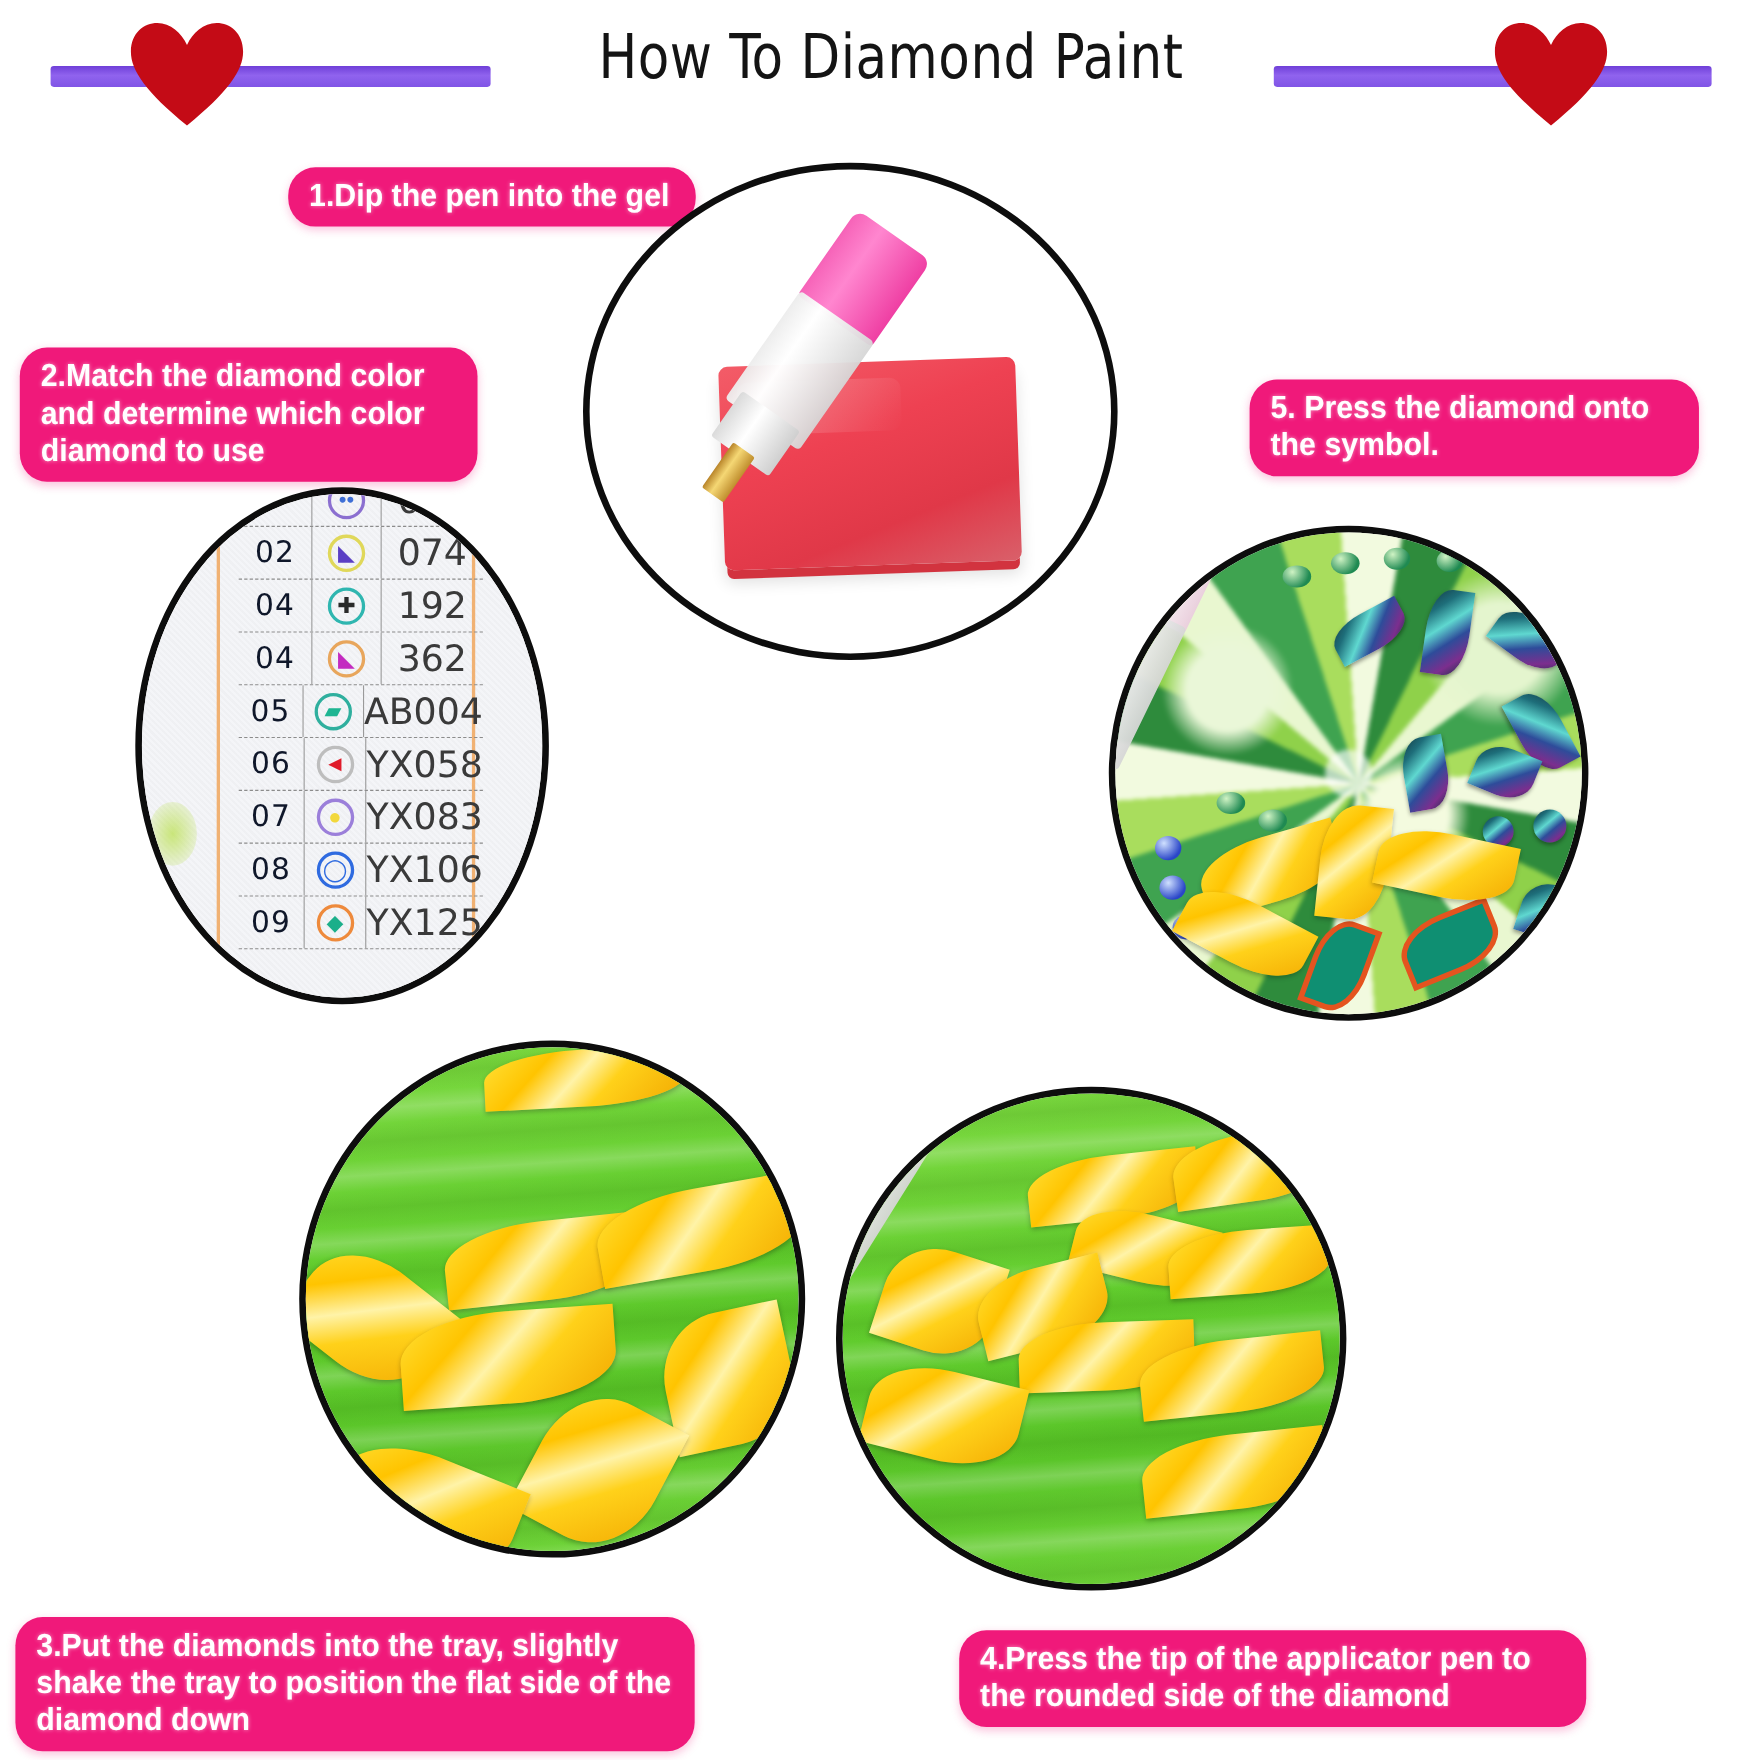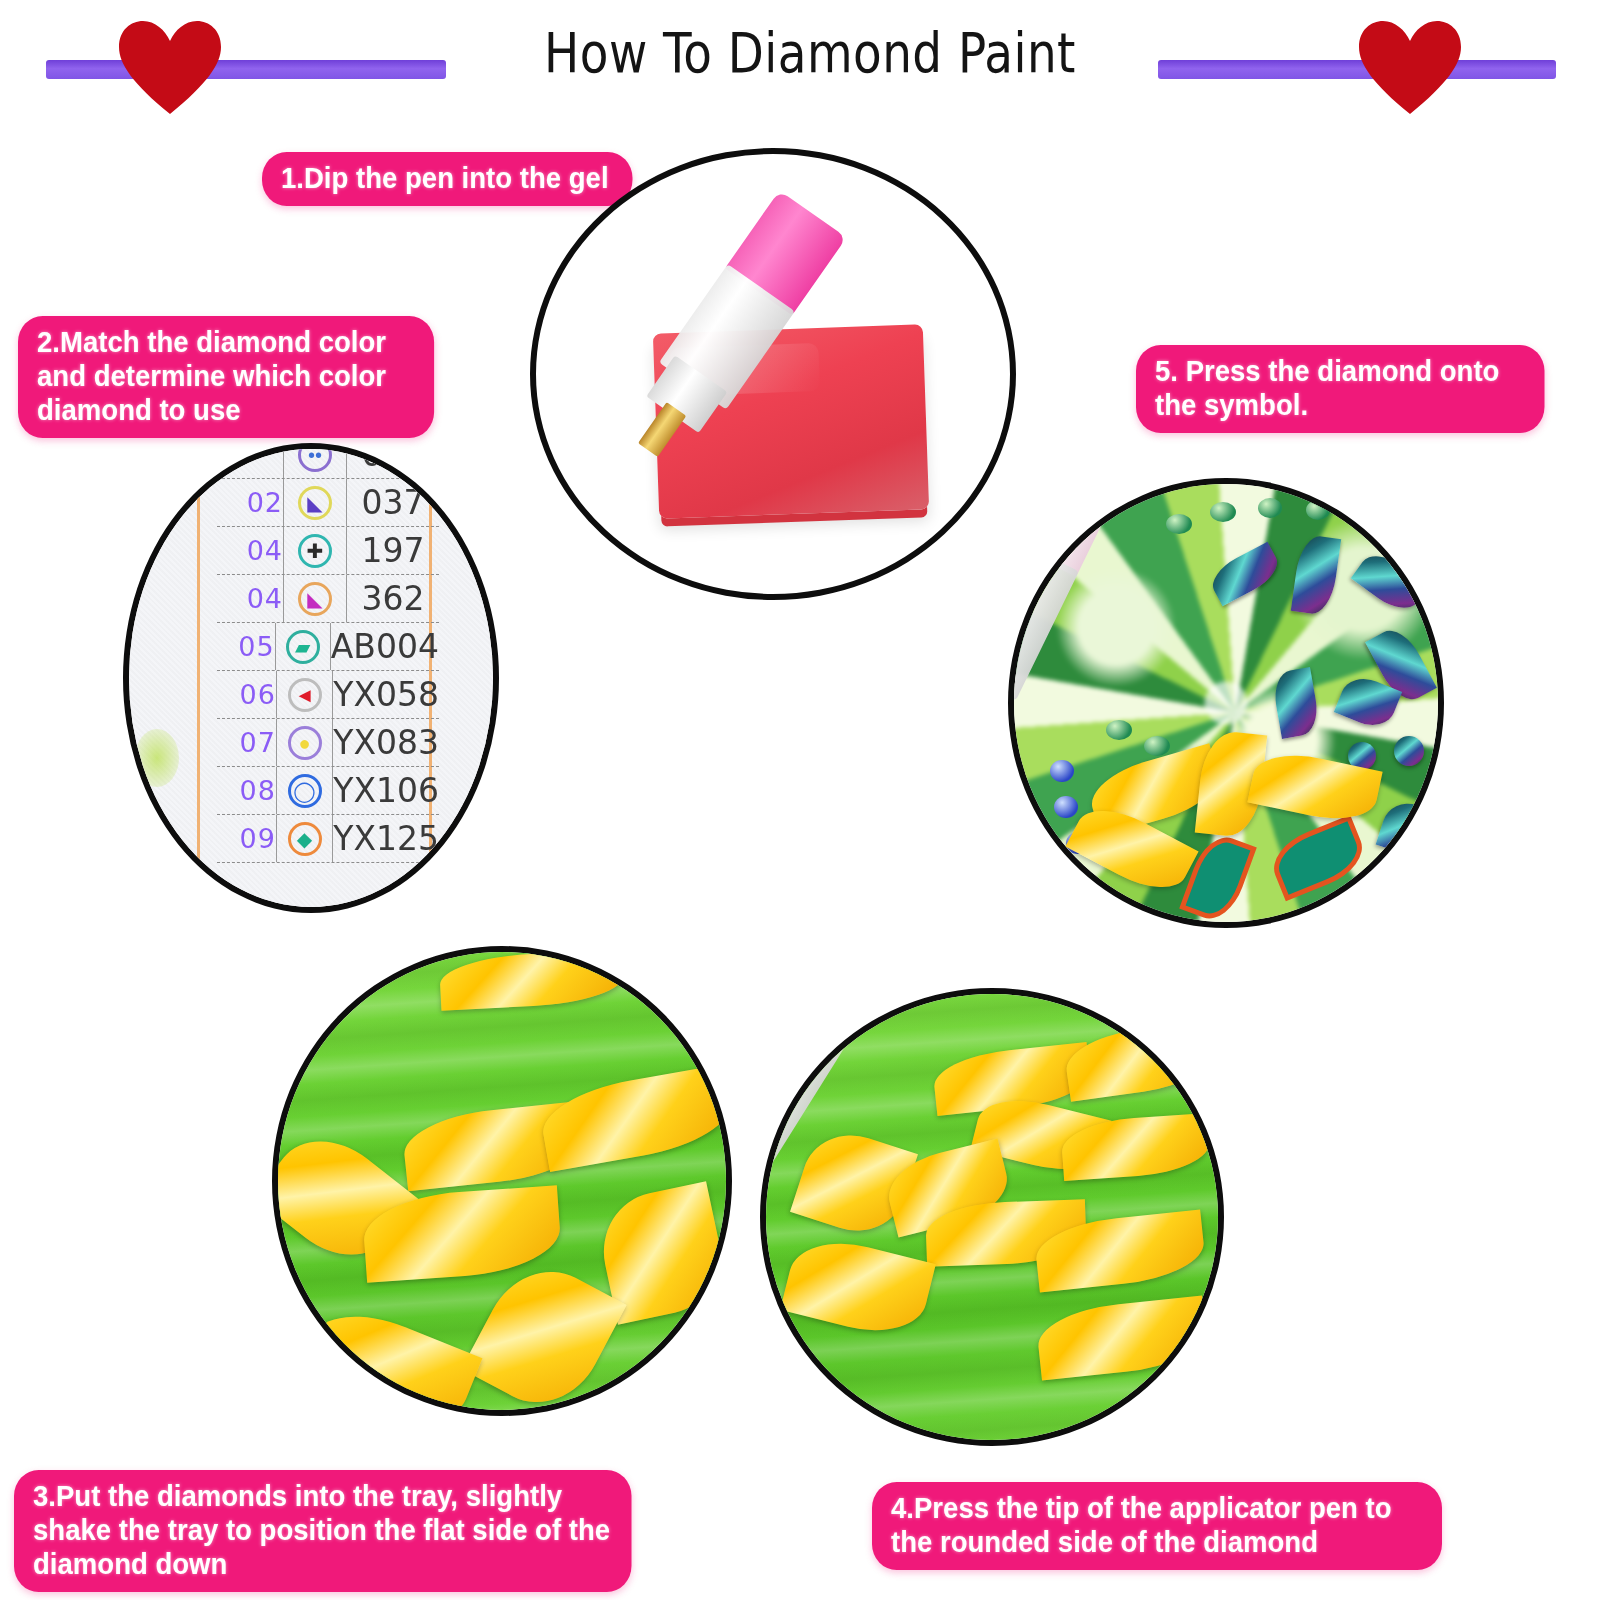--- a/index.html
+++ b/index.html
@@ -69,21 +69,21 @@
 
   
   .paper{position:absolute;inset:0;background:#F4F5F8;}
   .paper:before{content:"";position:absolute;inset:0;
     background:repeating-linear-gradient(45deg,rgba(0,0,0,.018) 0 2px,rgba(0,0,0,0) 2px 4px);}
   .vline{position:absolute;top:0;bottom:0;width:3px;background:#F0A65C;opacity:.85;}
   .vline.a{left:68px;} .vline.b{left:300px;}
   .tbl{position:absolute;left:88px;top:-18px;width:222px;}
   .trow{display:flex;height:48px;align-items:center;
     border-bottom:1px dashed #8C8C8C;box-sizing:border-box;}
-  .tnum{width:66px;text-align:right;font-size:27px;color:#8b5cf6;
+  .tnum{width:66px;text-align:center;font-size:27px;color:#0f172a;
     font-family:"DejaVu Sans","Liberation Sans",sans-serif;letter-spacing:1px;}
   .tsym{width:62px;display:flex;align-items:center;justify-content:center;
     border-left:1px solid #9a9a9a;border-right:1px solid #9a9a9a;height:100%;}
   .tcode{flex:1;text-align:center;font-size:33px;color:#3a3a3a;
     font-family:"DejaVu Sans","Liberation Sans",sans-serif;}
   .sym{width:34px;height:34px;border-radius:50%;position:relative;
     display:flex;align-items:center;justify-content:center;box-sizing:border-box;}
   .smear{position:absolute;left:6px;top:280px;width:44px;height:58px;
     background:radial-gradient(ellipse,#BFE25C,rgba(191,226,92,0));border-radius:50%;opacity:.8;}
   .smear2{position:absolute;left:0px;top:430px;width:46px;height:30px;
@@ -173,28 +173,28 @@
             <div class="tsym">
               <div class="sym" style="border: 3px solid rgb(139, 111, 208); color: rgb(62, 111, 214); font-size: 20px; line-height: 20px;">••</div>
             </div>
             <div class="tcode">026</div>
           </div>
           <div class="trow">
             <div class="tnum">02</div>
             <div class="tsym">
               <div class="sym" style="border: 3px solid rgb(224, 216, 90); color: rgb(91, 63, 196); font-size: 20px; line-height: 20px;">◣</div>
             </div>
-            <div class="tcode">037</div>
+            <div class="tcode">074</div>
           </div>
           <div class="trow">
             <div class="tnum">04</div>
             <div class="tsym">
               <div class="sym" style="border: 3px solid rgb(47, 182, 176); color: rgb(42, 42, 42); font-size: 20px; line-height: 20px;">✚</div>
             </div>
-            <div class="tcode">197</div>
+            <div class="tcode">192</div>
           </div>
           <div class="trow">
             <div class="tnum">04</div>
             <div class="tsym">
               <div class="sym" style="border: 3px solid rgb(232, 166, 92); color: rgb(195, 43, 192); font-size: 20px; line-height: 20px;">◣</div>
             </div>
             <div class="tcode">362</div>
           </div>
           <div class="trow">
             <div class="tnum">05</div>

